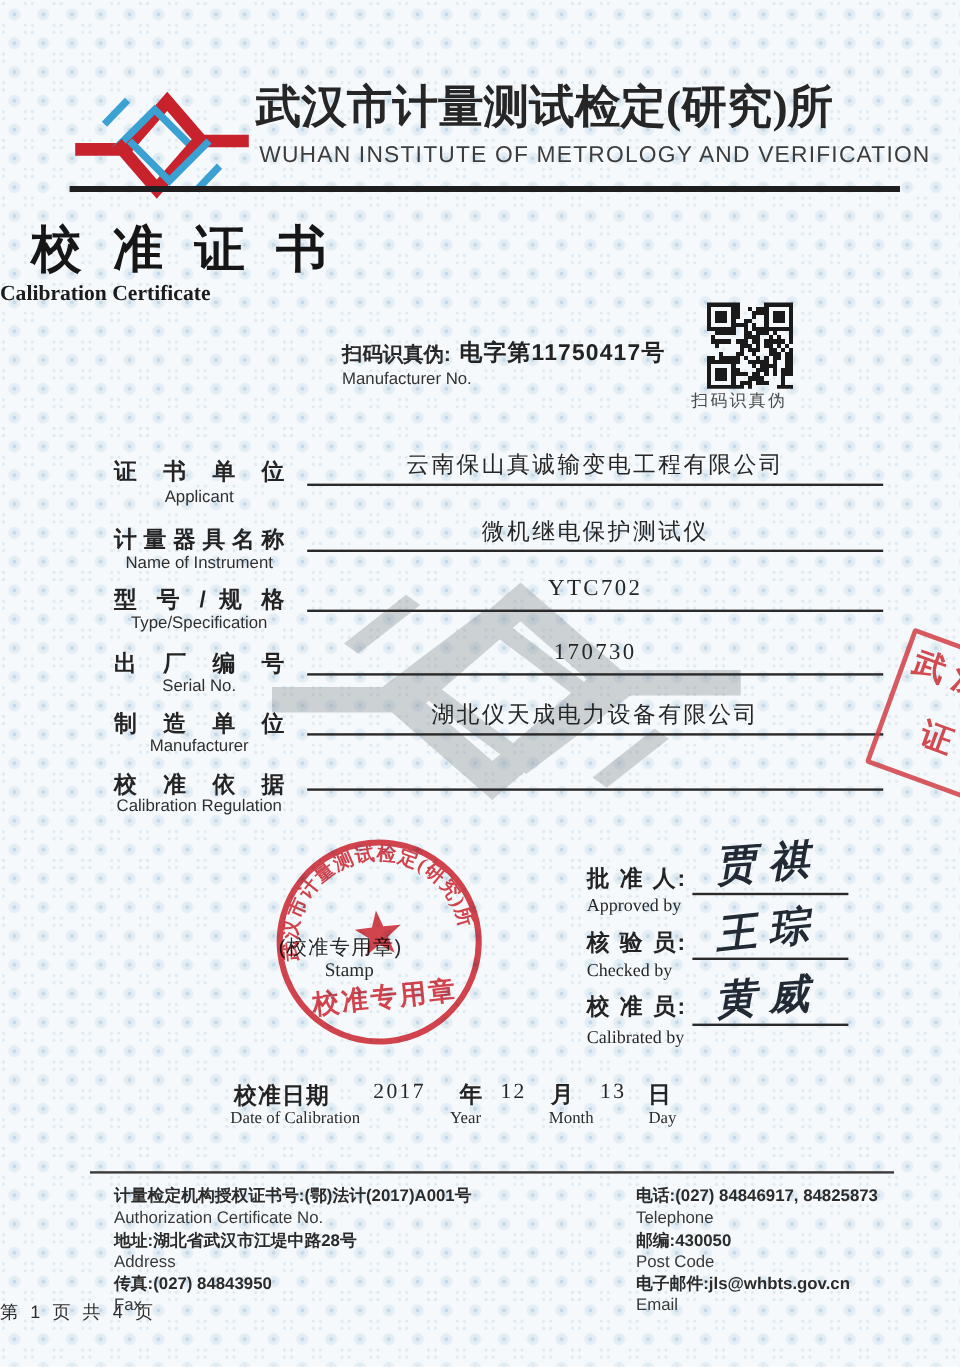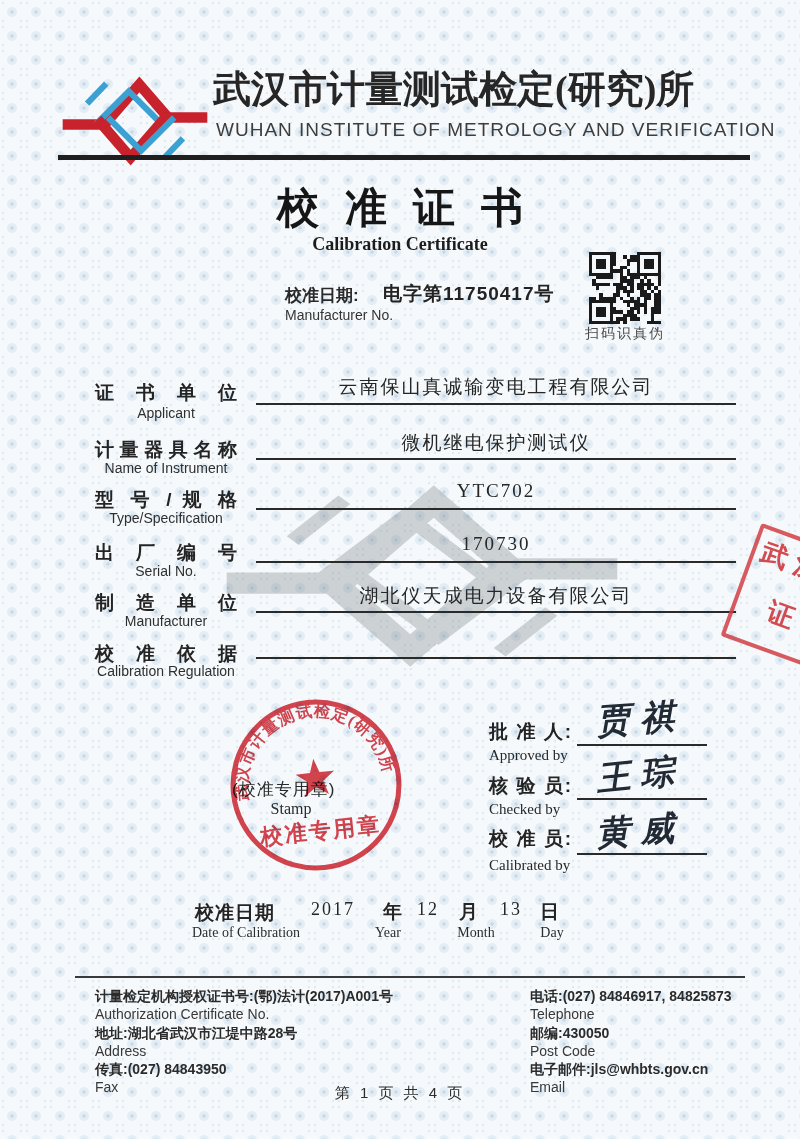--- a/index.html
+++ b/index.html
@@ -12,21 +12,21 @@
       radial-gradient(circle at 3px 3px,  rgba(150,188,214,.25) 1px, transparent 1.6px),
       radial-gradient(circle at 21px 3px, rgba(150,188,214,.25) 1px, transparent 1.6px),
       radial-gradient(circle at 3px 21px, rgba(150,188,214,.25) 1px, transparent 1.6px),
       radial-gradient(circle at 21px 21px,rgba(150,188,214,.25) 1px, transparent 1.6px);
     background-size:24px 24px;
     font-family:"Liberation Serif","DejaVu Serif",serif;
     color:#222;
   }
   .abs{position:absolute;}
   .sans{font-family:"Liberation Sans","DejaVu Sans",sans-serif;}
-  .center{text-align:center;}
+  .center{}
 
   
   .org-cn{left:213px; top:64px; width:545px; font-size:38px; font-weight:bold; color:#262626; letter-spacing:0; white-space:nowrap;}
   .org-en{left:216px; top:119px; width:540px; font-size:19px; letter-spacing:1px; color:#3d3d3d; white-space:nowrap;}
   .header-bar{left:58px; top:155px; width:692px; height:5px; background:#1f1f1f;}
 
   
   .title-cn{left:0; right:0; top:180px; font-size:42px; font-weight:bold; letter-spacing:26px; padding-left:26px; color:#161616;}
   .title-en{left:0; right:0; top:234px; font-size:18px; font-weight:bold; color:#1c1c1c;}
 
@@ -99,21 +99,21 @@
     <path d="M130,66 L92,104 L54,66" stroke="#3ba1d3" stroke-width="7"></path>
     <path d="M118,113 L140,90" stroke="#3ba1d3" stroke-width="7"></path>
   </svg>
   <div class="abs org-cn">武汉市计量测试检定(研究)所</div>
   <div class="abs org-en sans">WUHAN INSTITUTE OF METROLOGY AND VERIFICATION</div>
   <div class="abs header-bar"></div>
 
   <div class="abs title-cn center sans">校准证书</div>
   <div class="abs title-en center">Calibration Certificate</div>
 
-  <div class="abs certno-label sans">校准日期:</div>
+  <div class="abs certno-label sans">扫码识真伪:</div>
   <div class="abs certno-value sans">电字第11750417号</div>
   <div class="abs certno-en sans">Manufacturer No.</div>
 
   <svg id="qr-cells" class="abs qr-box" viewBox="0 0 21 21" fill="#1a1a1a" shape-rendering="crispEdges">
       <rect x="7" y="0" width="1" height="1"></rect>
       <rect x="7" y="1" width="1" height="1"></rect>
       <rect x="10" y="1" width="1" height="1"></rect>
       <rect x="12" y="1" width="1" height="1"></rect>
       <rect x="13" y="1" width="1" height="1"></rect>
       <rect x="7" y="2" width="1" height="1"></rect>

